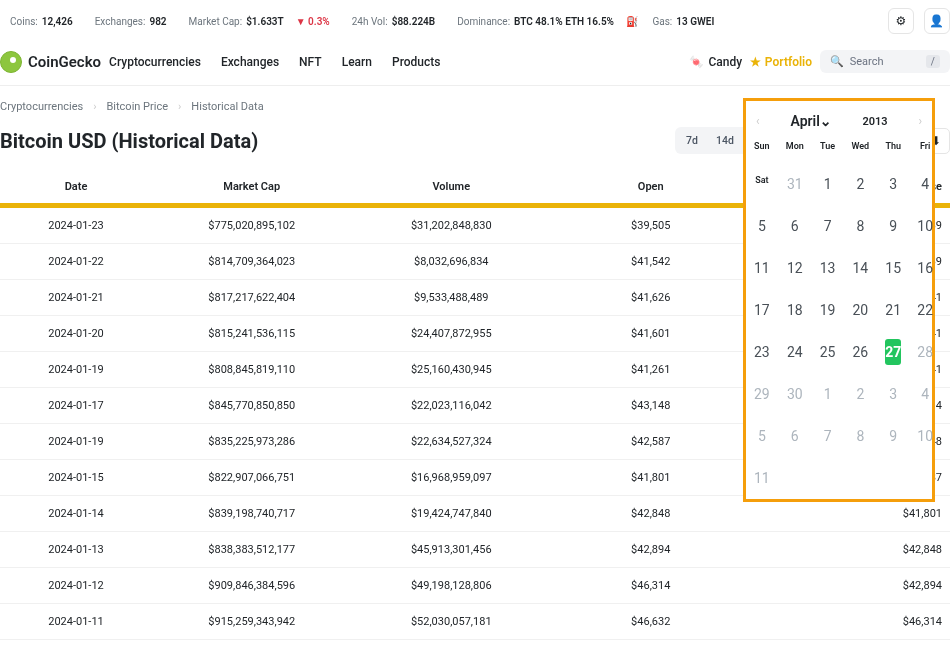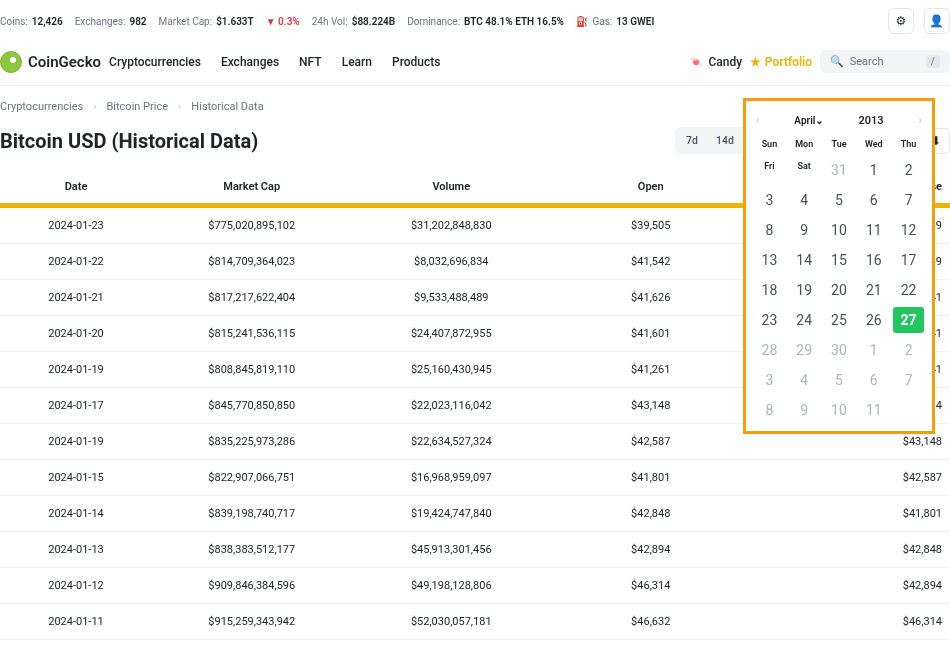--- a/index.html
+++ b/index.html
@@ -1,21 +1,21 @@
 <!DOCTYPE html>
 <html><head>
 <meta charset="utf-8">
 <style>
 * { margin: 0; padding: 0; box-sizing: border-box; }
 body { font-family: -apple-system, BlinkMacSystemFont, "Segoe UI", Roboto, sans-serif; font-size: 12px; color: #212529; background: #fff; }
 .container { width: 950px; margin: 0 auto; }
 
 
 .stats-bar { display: flex; align-items: center; padding: 8px 0; font-size: 10px; color: #212529; gap: 4px; }
-.stats-bar .label { color: #6c757d; }
+.stats-bar .label { color: #6c757d; padding-left: 10px; }
 .stats-bar .val { font-weight: 600; margin-right: 8px; }
 .stats-bar .neg { color: #dc3545; font-weight: 600; margin-right: 8px; }
 .stats-bar .gas-icon { color: #9b9b9b; }
 .stats-bar .spacer { flex: 1; }
 .stats-bar .icon-btn { width: 26px; height: 26px; border: 1px solid #e5e5e5; border-radius: 6px; display: inline-flex; align-items: center; justify-content: center; margin-left: 6px; font-size: 12px; cursor: pointer; }
 
 
 .nav-bar { display: flex; align-items: center; padding: 8px 0 12px; border-bottom: 1px solid #eee; gap: 8px; }
 .logo { display: flex; align-items: center; gap: 6px; font-size: 15px; font-weight: 600; }
 .logo-mark { width: 22px; height: 22px; border-radius: 50%; background: #8dc63f; display: flex; align-items: center; justify-content: center; position: relative; border: 1px solid #7db532; }
@@ -48,23 +48,23 @@
 .data-table th:nth-child(1), .data-table td:nth-child(1) { width: 16%; }
 .data-table th:nth-child(2), .data-table td:nth-child(2) { width: 21%; }
 .data-table th:nth-child(3), .data-table td:nth-child(3) { width: 21%; }
 .data-table th:nth-child(4), .data-table td:nth-child(4) { width: 21%; }
 .data-table th:nth-child(5), .data-table td:nth-child(5) { width: 21%; text-align: right; }
 
 
 .datepicker { position: absolute; top: 98px; right: 15px; width: 192px; background: #fff; border: 3px solid #f59e0b; padding: 8px; font-size: 10px; z-index: 10; }
 .dp-head { display: flex; align-items: center; justify-content: space-between; padding: 4px 2px 8px; }
 .dp-arrow { color: #ccc; cursor: pointer; font-size: 12px; }
-.dp-month { display: flex; align-items: center; font-weight: 600; font-size: 10px; }
+.dp-month { display: flex; align-items: center; font-weight: 600; font-size: 14px; }
 .dp-year { font-weight: 600; font-size: 11px; }
-.dp-grid { display: grid; grid-template-columns: repeat(5, 1fr); gap: 4px; }
+.dp-grid { display: grid; grid-template-columns: repeat(6, 1fr); gap: 16px; }
 .dp-dow { font-size: 9px; font-weight: 600; color: #212529; text-align: center; padding: 4px 0; }
 .dp-day { text-align: center; padding: 5px 0; cursor: pointer; font-size: 14px; color: #495057; }
 .dp-day.out { color: #adb5bd; }
 .dp-day.sel { background: #22c55e; color: #fff; border-radius: 3px; font-weight: 700; }
 
 .page-wrap { position: relative; }
 </style>
 </head>
 <body>
 

